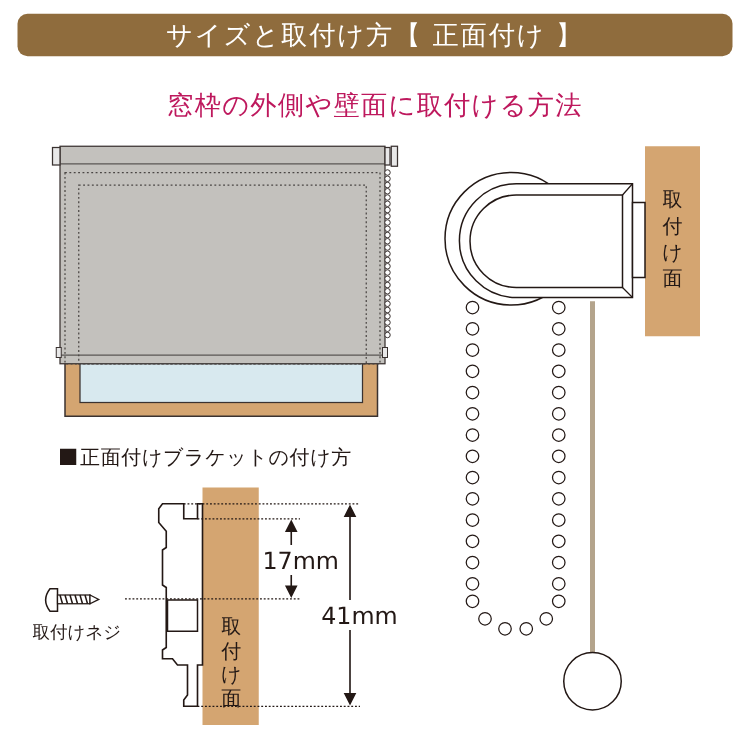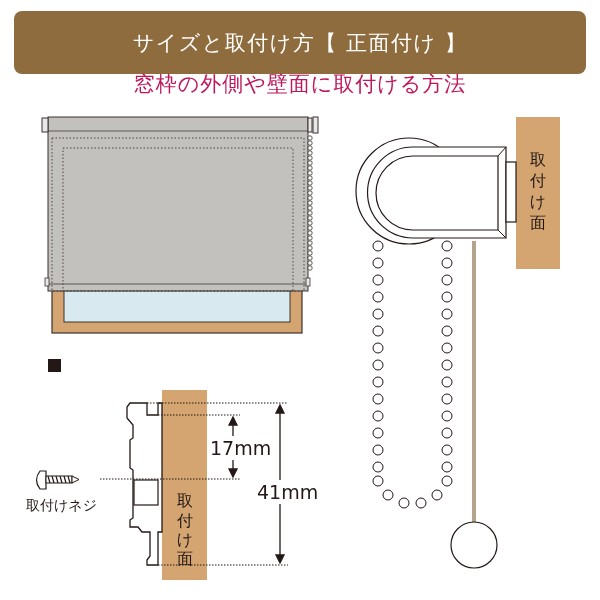--- a/index.html
+++ b/index.html
@@ -1,38 +1,38 @@
 <!DOCTYPE html>
 <html><head>
 <meta charset="utf-8">
 <style>
   html, body { margin: 0; padding: 0; background: #ffffff; }
   body { width: 600px; height: 600px; position: relative; overflow: hidden;
          font-family: "DejaVu Sans", "Liberation Sans", sans-serif; color: #231815; }
-  .banner { position: absolute; left: 14px; top: 11px; width: 572px; height: 63px;
+  .banner { position: absolute; left: 14px; top: 11px; width: 572px; height: 34px;
             border-radius: 8px; background: #8f6c3d; display: flex; align-items: center;
             justify-content: center; }
   .banner-title { color: #ffffff; font-size: 21px; letter-spacing: 1.5px; }
   .subtitle { position: absolute; left: 0; top: 70px; width: 600px; text-align: center;
               font-size: 21px; letter-spacing: 1px; color: #be185d; }
   .section-label { position: absolute; left: 48px; top: 356px; font-size: 16px; color:#231815; letter-spacing: 0.5px;}
   .section-label .sq { display:inline-block; width:13px; height:13px; background:#231815; margin-right:3px; vertical-align:-1px;}
   svg { position: absolute; left: 0; top: 0; }
   .vtext { font-size: 16px; fill: #231815; }
   .lbl { font-family: "DejaVu Sans", "Liberation Sans", sans-serif; }
 </style>
 </head>
 <body>
 
 <div class="banner">
   <span class="banner-title">サイズと取付け方【 正面付け 】</span>
 </div>
 <div class="subtitle">窓枠の外側や壁面に取付ける方法</div>
 
-<div class="section-label"><span class="sq"></span></div>
+<div class="section-label"><span class="sq"></span><span>正面付けブラケットの付け方</span></div>
 
 <svg width="600" height="600" viewBox="0 0 600 600" xmlns="http://www.w3.org/2000/svg">
 
   <g>
 
     <rect x="52" y="283" width="250" height="50" fill="#d4a571" stroke="#3a3230" stroke-width="1.2"></rect>
     <rect x="64" y="283" width="226" height="39" fill="#d8e9ef" stroke="#3a3230" stroke-width="1"></rect>
 
     <rect x="48" y="117" width="260" height="174" fill="#c3c1bd" stroke="#3a3230" stroke-width="1"></rect>
     <line x1="48" y1="131" x2="308" y2="131" stroke="#5a5654" stroke-width="1"></line>

